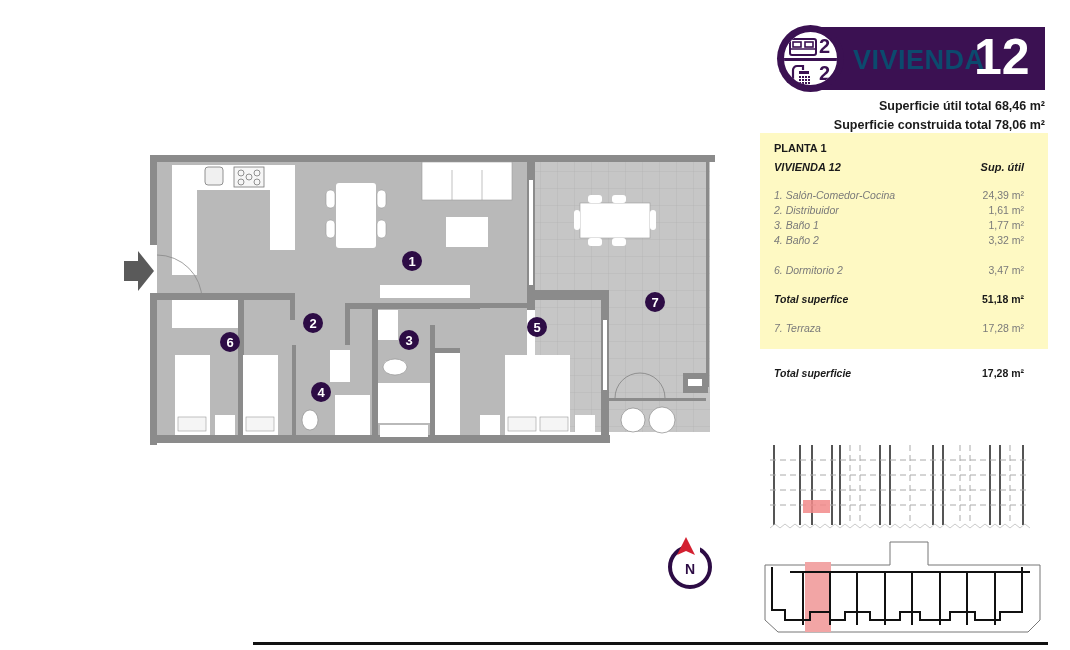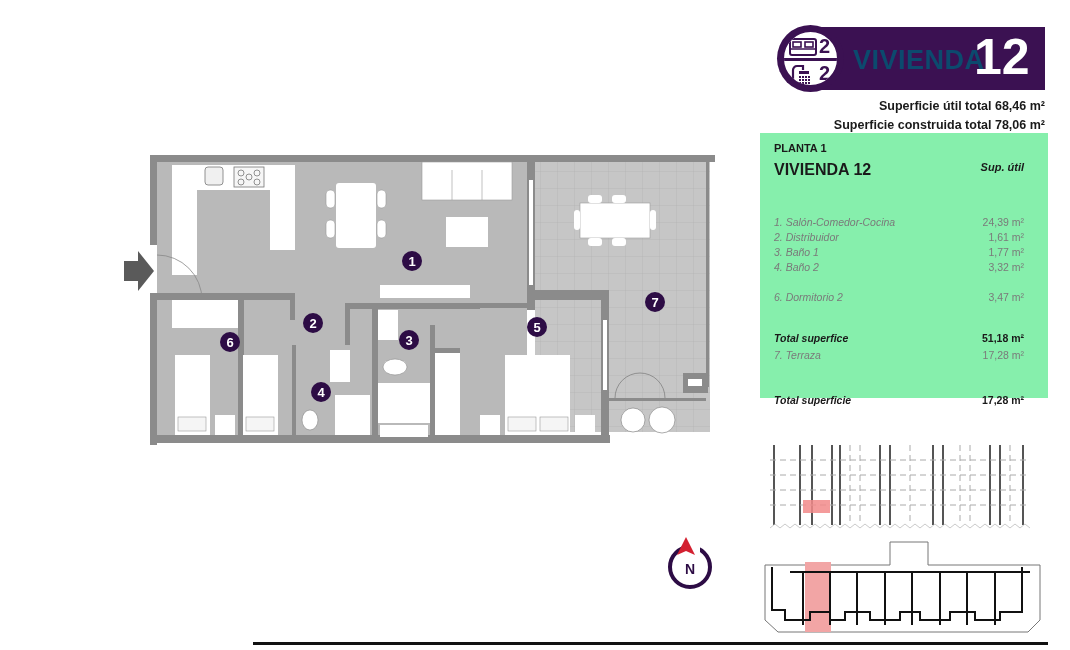--- a/index.html
+++ b/index.html
@@ -17,25 +17,25 @@
   .badge .cnt.baths { left: 35px; top: 31px; }
   .badge .ico { position: absolute; }
   .badge .title { position: absolute; left: 76px; top: 20px; font-size: 27px; font-weight: bold; color: #0c4a6e; letter-spacing: 0.5px; }
   .badge .num { position: absolute; left: 197px; top: 6px; font-size: 50px; font-weight: bold; color: #ffffff; line-height: 52px; }
 
   .surf { position: absolute; right: 25px; font-size: 12.5px; font-weight: bold; text-align: right; color: #1a1a1a; }
   .surf.u { top: 99px; }
   .surf.c { top: 118px; text-align: right; }
 
   
-  .panel { position: absolute; left: 760px; top: 133px; width: 288px; height: 265px; background: #86efac; }
+  .panel { position: absolute; left: 760px; top: 133px; width: 288px; height: 216px; background: #fef9c3; }
   .panel .planta { position: absolute; left: 14px; top: 9px; font-size: 11px; font-weight: bold; }
-  .panel .viv { position: absolute; left: 14px; top: 28px; font-size: 16px; font-weight: bold; }
+  .panel .viv { position: absolute; left: 14px; top: 28px; font-size: 11px; font-weight: bold; font-style: italic; }
   .panel .suph { position: absolute; right: 24px; top: 28px; font-size: 11px; font-weight: bold; font-style: italic; margin-left: 29px; }
-  .row { position: absolute; left: 14px; width: 250px; font-size: 10.5px; font-style: italic; color: #7a7a7a; display: flex; justify-content: space-between; margin-top: 27px; }
+  .row { position: absolute; left: 14px; width: 250px; font-size: 10.5px; font-style: italic; color: #7a7a7a; display: flex; justify-content: space-between; }
   .row .v { font-style: normal; }
   .row.total { color: #1a1a1a; font-weight: bold; }
   .row.total .v { font-weight: bold; }
 
   
   .plan { position: absolute; left: 150px; top: 155px; width: 570px; height: 290px; }
   .entry-arrow { position: absolute; left: 124px; top: 251px; }
 
   
   .compass { position: absolute; left: 662px; top: 535px; }
@@ -106,21 +106,21 @@
     <span class="v">1,77 m²</span>
   </div>
   <div class="row" style="top:101px">
     <span>4. Baño 2</span>
     <span class="v">3,32 m²</span>
   </div>
   <div class="row" style="top:131px">
     <span>6. Dormitorio 2</span>
     <span class="v">3,47 m²</span>
   </div>
-  <div class="row total" style="top:172px">
+  <div class="row total" style="top:160px">
     <span>Total superfice</span>
     <span class="v">51,18 m²</span>
   </div>
   <div class="row" style="top:189px">
     <span>7. Terraza</span>
     <span class="v">17,28 m²</span>
   </div>
   <div class="row total" style="top:234px">
     <span>Total superficie</span>
     <span class="v">17,28 m²</span>

